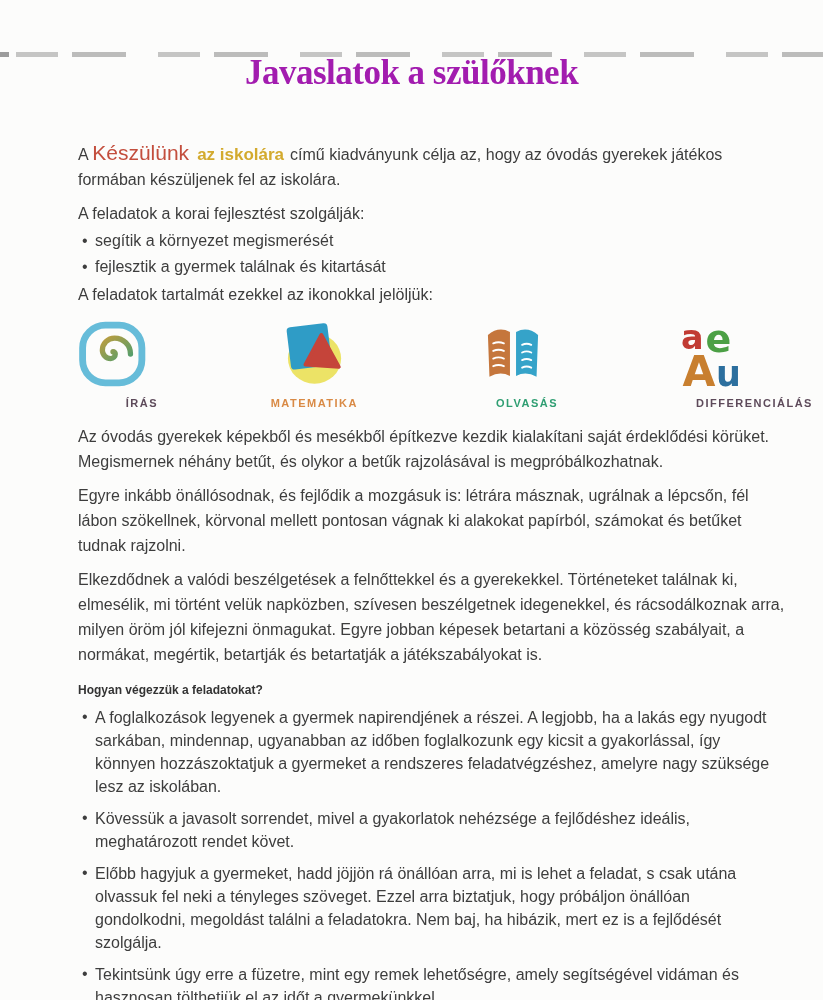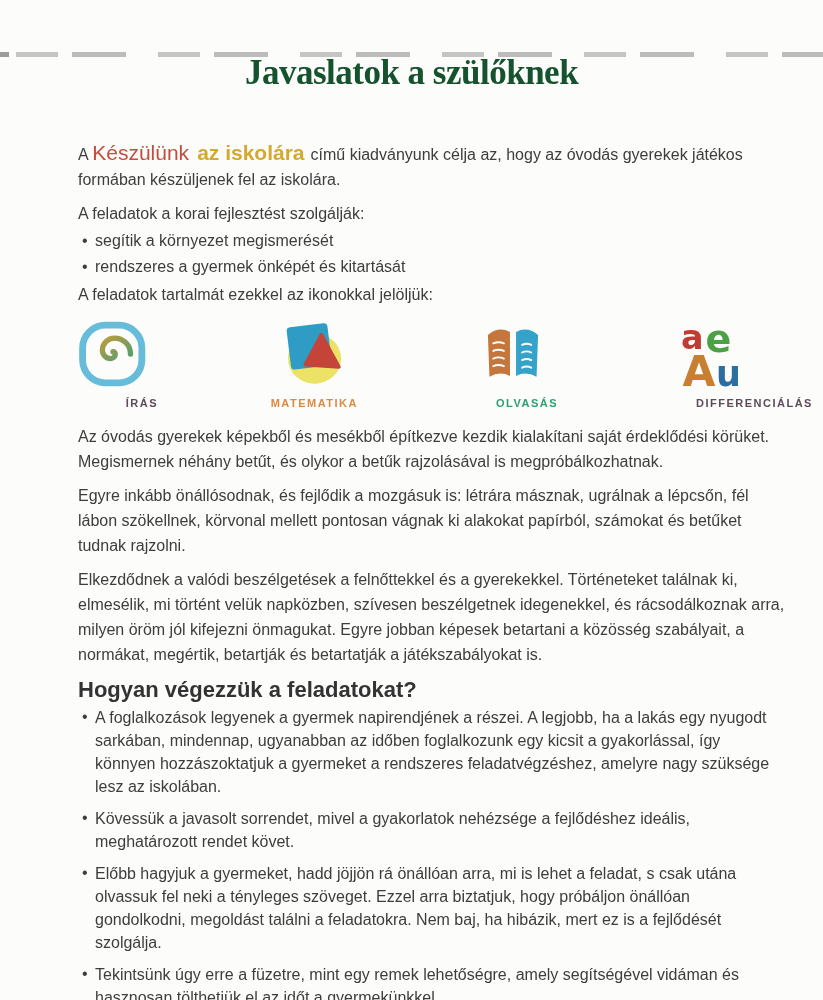--- a/index.html
+++ b/index.html
@@ -21,30 +21,30 @@
         transparent 0 16px,#8f8f8f 16px 58px,
         transparent 58px 72px,#7d7d7d 72px 126px,transparent 126px 142px);
     opacity:.5;
   }
 
   h1.title{
     margin:52px 0 0 0;
     text-align:center;
     font-family:"Liberation Serif", serif;
     font-size:35px;line-height:42px;
-    font-weight:700;color:#14532d;
+    font-weight:700;color:#a21caf;
     letter-spacing:-.5px;
   }
 
   .content{width:714px;margin:0 0 0 78px;}
 
   p{margin:0;font-size:16px;line-height:25px;}
   .intro{margin-top:46px;}
   .brand-red{font-size:21px;color:#c34e3d;}
-  .brand-gold{font-size:21px;font-weight:700;color:#d3aa2e;margin:0 6px 0 8px;}
+  .brand-gold{font-size:17px;font-weight:700;color:#d3aa2e;margin:0 6px 0 8px;}
 
   .tasks-intro{margin-top:9px;}
 
   ul{list-style:none;margin:2px 15px 0 0;padding:0 0 0 17px;}
   ul li{position:relative;font-size:16px;line-height:26px;}
   ul li::before{content:"•";position:absolute;left:-13px;top:0;color:#3d3d3d;}
 
   .icons-intro{margin-top:2px;}
 
   .icons-row{
@@ -55,21 +55,21 @@
   .icon-cell svg{display:block;margin:0 auto;width:80px;height:76px;}
   .icon-label{
     margin-top:4px;font-size:11px;font-weight:700;
     letter-spacing:1.5px;white-space:nowrap;line-height:15px;text-align:right;
   }
 
   .para{margin-top:9px;}
   .para.first{margin-top:13px;}
 
   h2.how-heading{
-    margin:12px 0 0 0;font-size:22px;line-height:22px;
+    margin:12px 0 0 0;font-size:12px;line-height:22px;
     font-weight:700;color:#333;
   }
   ul.how-list{margin-top:5px;}
   ul.how-list li{line-height:23px;margin-bottom:9px;font-size:16px;}
   ul.how-list li::before{top:-1px;}
 </style>
 </head>
 <body>
 
 <div class="page">
@@ -78,21 +78,21 @@
   <h1 class="title">Javaslatok a szülőknek</h1>
 
   <div class="content">
 
     <p class="intro"><span>A </span><span class="brand-red">Készülünk</span><span class="brand-gold">az iskolára</span><span>című kiadványunk célja az, hogy az óvodás gyerekek játékos formában készüljenek fel az iskolára.</span></p>
 
     <p class="tasks-intro">A feladatok a korai fejlesztést szolgálják:</p>
 
     <ul>
       <li>segítik a környezet megismerését</li>
-      <li>rendszeres a gyermek önképét és kitartását</li>
+      <li>fejlesztik a gyermek találnak és kitartását</li>
     </ul>
 
     <p class="icons-intro">A feladatok tartalmát ezekkel az ikonokkal jelöljük:</p>
 
     <div class="icons-row">
 
       <div class="icon-cell">
         <svg viewBox="0 0 100 100">
           <defs>
             <linearGradient id="gSpiral" x1="0" y1="0" x2="1" y2="1">

